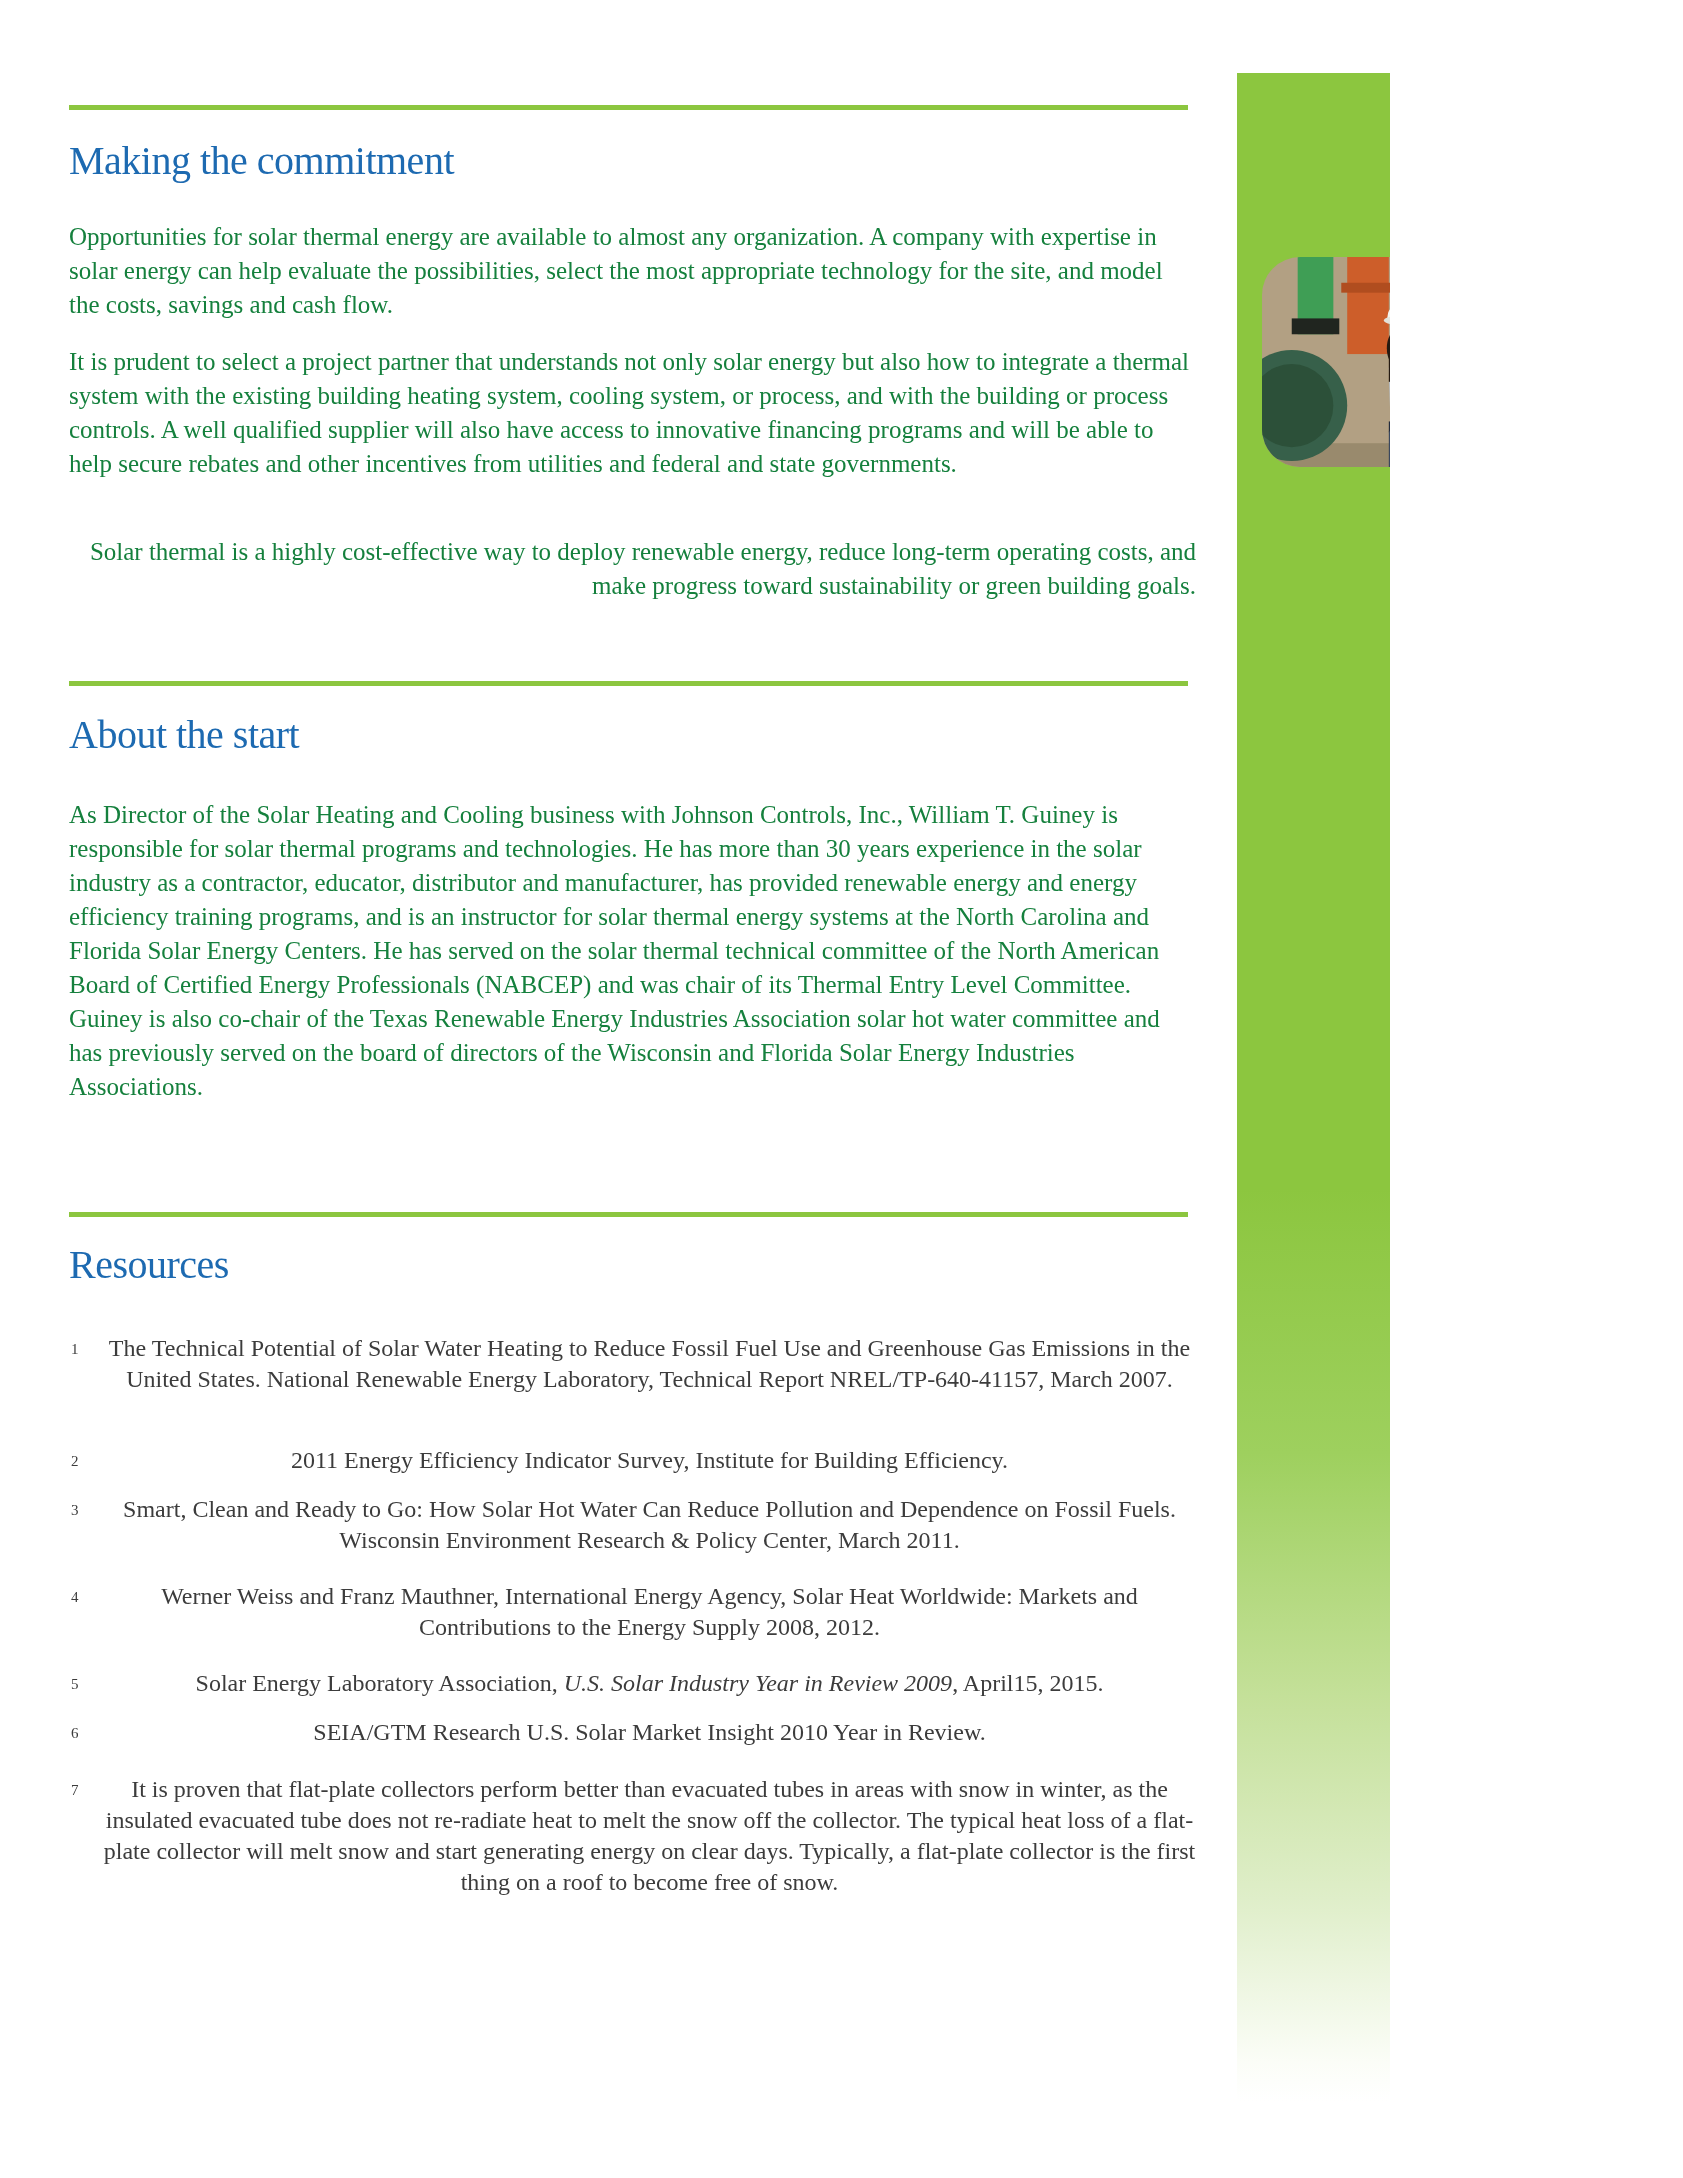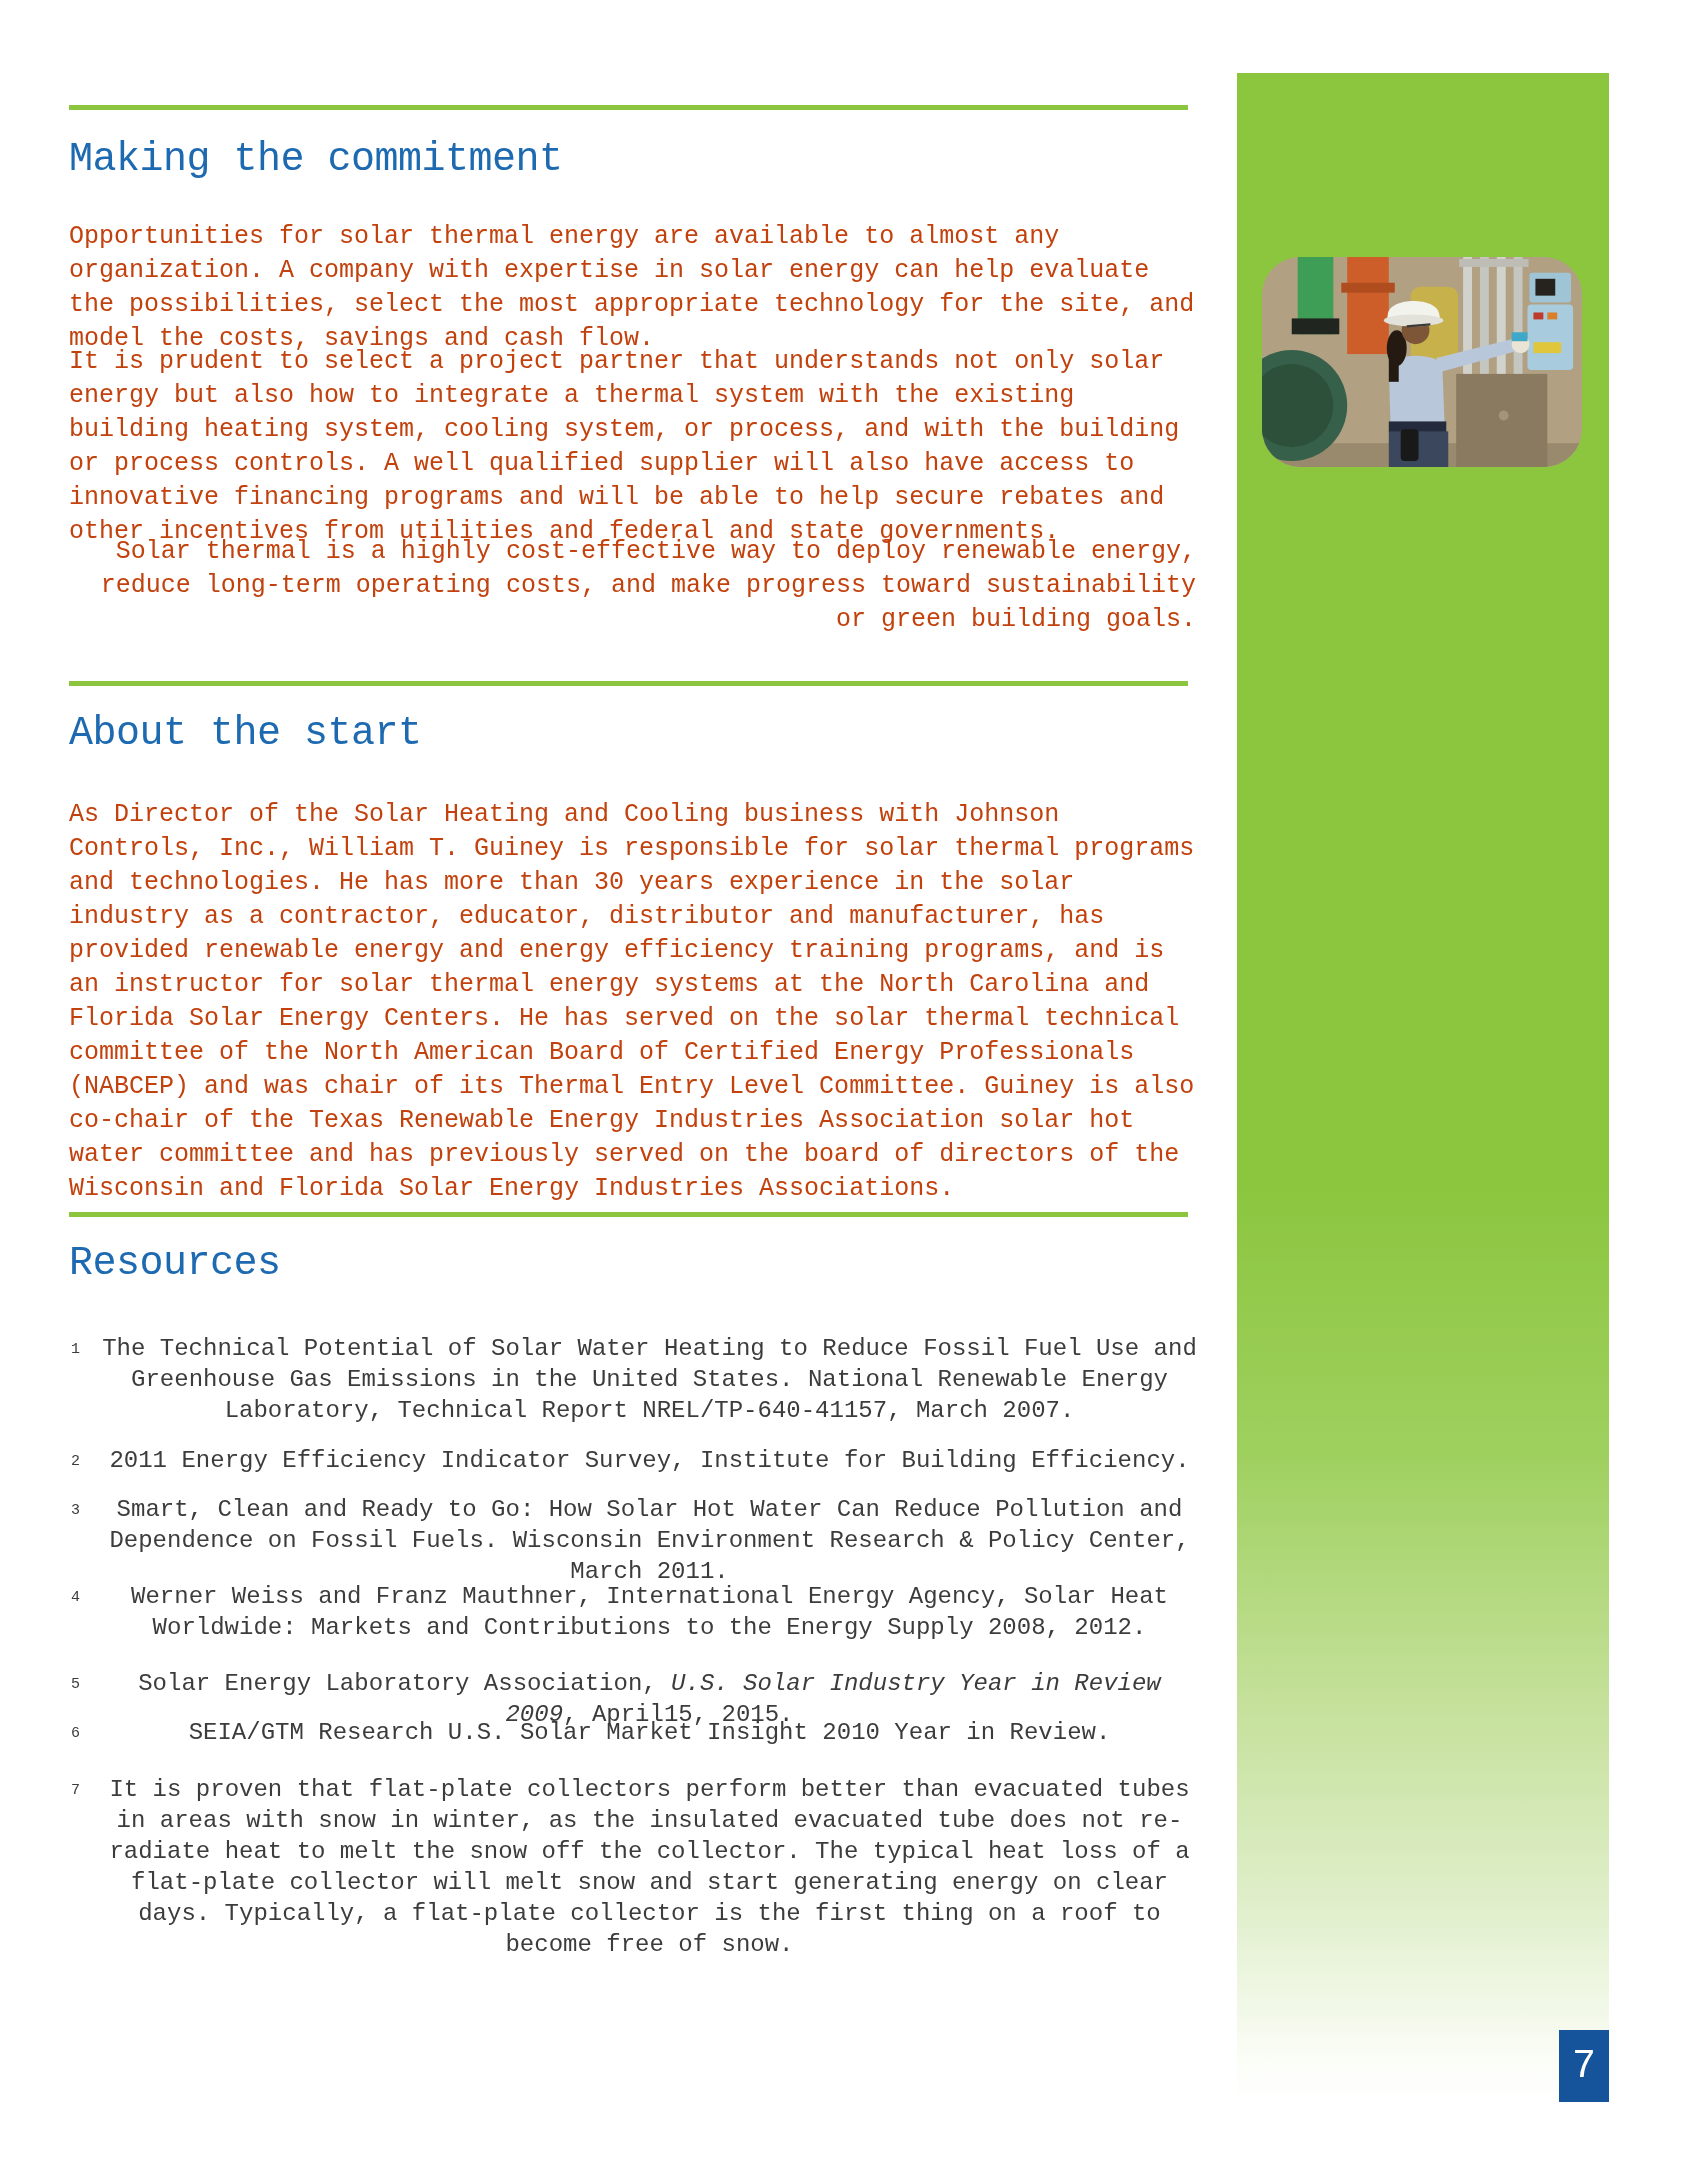--- a/index.html
+++ b/index.html
@@ -1,22 +1,22 @@
 <!DOCTYPE html>
 <html><head>
 <meta charset="utf-8">
 <style>
   html,body{margin:0;padding:0;background:#ffffff;}
   .page{
-    position:relative;width:1683px;height:2178px;background:#ffffff;overflow:hidden;
-    font-family:Liberation Mono, monospace;color:#3c3c3c;
+    position:relative;width:1390px;height:2178px;background:#ffffff;overflow:hidden;
+    font-family:Liberation Serif, serif;color:#3c3c3c;
   }
   .rule{position:absolute;left:69px;width:1119px;height:5px;background:#8CC63F;}
   .heading{position:absolute;left:69px;color:#1D6AB1;font-size:40px;font-weight:400;letter-spacing:-0.5px;}
-  .para{position:absolute;left:69px;width:1127px;font-size:25px;line-height:34px;color:#c2410c;}
+  .para{position:absolute;left:69px;width:1127px;font-size:25px;line-height:34px;color:#15803d;}
   .footnote{position:absolute;left:71px;width:1129px;display:flex;font-size:24px;line-height:31px;color:#3c3c3c;}
   .fn-num{flex:none;width:28px;font-size:15px;padding-top:1px;}
   .fn-text{flex:1;text-align:center;}
   .it{font-style:italic;}
   .sidebar{
     position:absolute;left:1237px;top:73px;width:372px;height:2029px;
     background:linear-gradient(to bottom,
       #8CC63F 0%, #8CC63F 55%, #9ed05e 68%, #c4e099 80%, #dfeec9 90%, #fbfdf7 98%, #ffffff 100%);
   }
   .photo{

